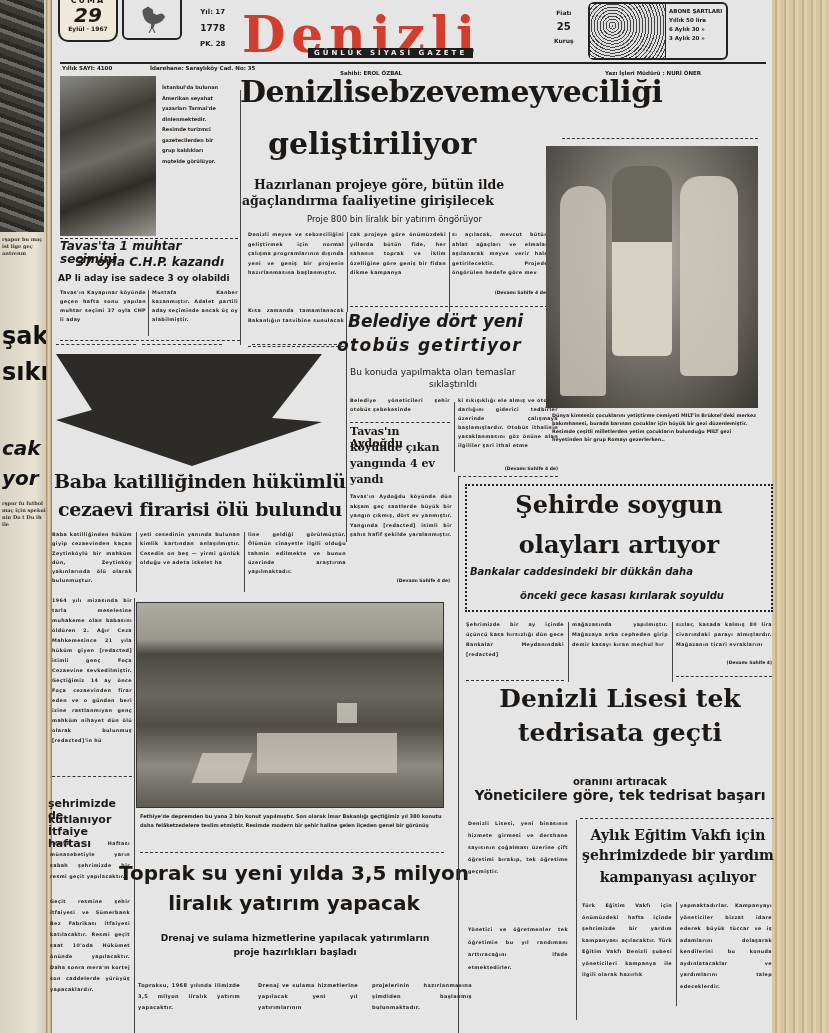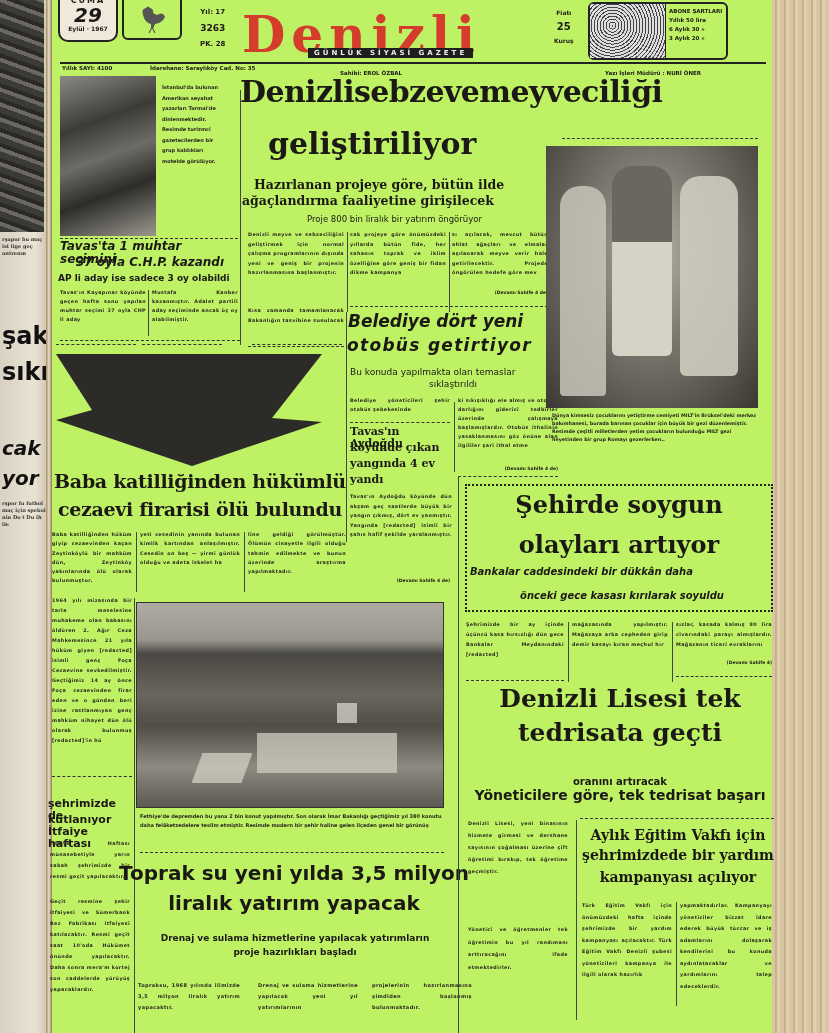--- a/index.html
+++ b/index.html
@@ -12,21 +12,21 @@
   .prev-photo { position: absolute; left: 0; top: 0; width: 44px; height: 232px;
     background: repeating-linear-gradient(20deg, #3a3a36 0 6px, #6a6860 6px 10px, #2a2926 10px 14px); }
   .prev-frag { position: absolute; left: 2px; font-family: "DejaVu Sans", sans-serif; font-weight: bold; color: #111; }
   .prev-small { position: absolute; left: 2px; width: 44px; font-size: 5px; line-height: 7px; color: #333; font-weight: bold; }
   .binding { position: absolute; left: 46px; top: 0; width: 6px; height: 1033px;
     background: linear-gradient(90deg, #a58b63, #e8dcc4, #8f7854); }
   .page-edges { position: absolute; right: 0; top: 0; width: 58px; height: 1033px;
     background: repeating-linear-gradient(90deg, #d8c6a3 0 4px, #c6b18b 4px 6px, #e0d0b0 6px 9px); }
 
   .page { position: absolute; left: 52px; top: 0; width: 720px; height: 1033px;
-    background: #bef264; }
+    background: #e5e5e5; }
 
   
   .date-box { position: absolute; left: 6px; top: -6px; width: 60px; height: 48px;
     border: 2px solid #222; border-radius: 0 0 10px 10px; text-align: center; background: #efe9dc; }
   .date-day-name { font-size: 8px; font-weight: bold; letter-spacing: 2px; font-family: "DejaVu Sans", sans-serif; }
   .date-num { font-size: 20px; font-weight: bold; font-style: italic; font-family: "DejaVu Sans", sans-serif; line-height: 20px; }
   .date-month { font-size: 6px; font-weight: bold; font-family: "DejaVu Sans", sans-serif; }
   .rooster-box { position: absolute; left: 70px; top: -4px; width: 60px; height: 44px;
     border: 2px solid #222; border-radius: 0 0 6px 6px; display: flex; align-items: center; justify-content: center; }
   .issue-info { position: absolute; left: 148px; top: 4px; font-size: 7px; font-weight: bold; text-align: center; font-family: "DejaVu Sans", sans-serif; line-height: 16px; }
@@ -81,21 +81,21 @@
   </div>
   <div class="rooster-box">
     <svg width="34" height="34" viewBox="0 0 34 34">
       <path d="M8 14 Q6 8 11 7 Q13 4 15 7 Q19 8 18 12 L22 14 Q28 10 30 16 Q27 22 20 23 L18 28 L16 28 L16 23 Q10 22 8 14 Z" fill="#555"></path>
       <line x1="16" y1="28" x2="14" y2="32" stroke="#333" stroke-width="1"></line>
       <line x1="18" y1="28" x2="20" y2="32" stroke="#333" stroke-width="1"></line>
     </svg>
   </div>
   <div class="issue-info">
     <div>Yıl: 17</div>
-    <div style="font-size:9px;">3263</div>
+    <div style="font-size:9px;">1778</div>
     <div>PK. 28</div>
   </div>
   <div class="masthead-title">Denizli</div>
   <div class="masthead-tagline">GÜNLÜK SİYASİ GAZETE</div>
   <div class="price-box">
     <div>Fiatı</div>
     <div class="price-num">25</div>
     <div>Kuruş</div>
   </div>
   <div class="sub-box">
@@ -139,21 +139,21 @@
   <div class="dash" style="left:196px;top:346px;width:96px;"></div>
   <div class="vline" style="left:295px;top:232px;height:80px;"></div>
   <div class="body-text abs" style="left:298px;top:230px;width:96px;font-size:4.8px;line-height:9.5px;">cak projeye göre önümüzdeki yıllarda bütün fide, her sahanın toprak ve iklim özelliğine göre geniş bir fidan dikme kampanya</div>
   <div class="vline" style="left:397px;top:232px;height:80px;"></div>
   <div class="body-text abs" style="left:400px;top:230px;width:96px;font-size:4.8px;line-height:9.5px;">sı açılacak, mevcut bütün ahlat ağaçları ve elmalar aşılanarak meyve verir hale getirilecektir. Projede öngörülen hedefe göre mev</div>
   <div class="cont abs" style="left:400px;top:290px;width:96px;">(Devamı Sahife 4 de)</div>
   <div class="dash" style="left:298px;top:306px;width:198px;"></div>
 
   <div class="vline" style="left:294px;top:312px;height:230px;"></div>
   <div class="hl-sans abs" style="left:296px;top:312px;width:210px;font-size:17px;font-style:italic;">Belediye dört yeni</div>
-  <div class="hl-sans abs" style="left:295px;top:336px;width:210px;font-size:17px;font-style:italic;letter-spacing:1.3px;">otobüs getirtiyor</div>
+  <div class="hl-sans abs" style="left:285px;top:336px;width:210px;font-size:17px;font-style:italic;letter-spacing:1.3px;">otobüs getirtiyor</div>
   <div class="hl-sans abs" style="left:298px;top:368px;width:210px;font-size:9px;font-weight:normal;">Bu konuda yapılmakta olan temaslar</div>
   <div class="hl-sans abs center" style="left:296px;top:380px;width:210px;font-size:9px;font-weight:normal;">sıklaştırıldı</div>
   <div class="body-text abs" style="left:298px;top:396px;width:100px;font-size:4.8px;line-height:9px;">Belediye yöneticileri şehir otobüs şebekesinde</div>
   <div class="dash" style="left:298px;top:422px;width:100px;"></div>
   <div class="vline" style="left:402px;top:402px;height:70px;"></div>
   <div class="body-text abs" style="left:406px;top:396px;width:100px;font-size:4.8px;line-height:9px;">ki sıkışıklığı ele almış ve otobüs darlığını giderici tedbirler üzerinde çalışmaya başlamışlardır. Otobüs ithalinin yasaklanmasını göz önüne alan ilgililer şarî ithal etme</div>
   <div class="cont abs" style="left:406px;top:466px;width:100px;">(Devamı Sahife 4 de)</div>
   <div class="dash" style="left:406px;top:476px;width:100px;"></div>
 
   <div class="hl-slab abs" style="left:298px;top:426px;width:104px;font-size:11px;">Tavas'ın Aydoğdu</div>

